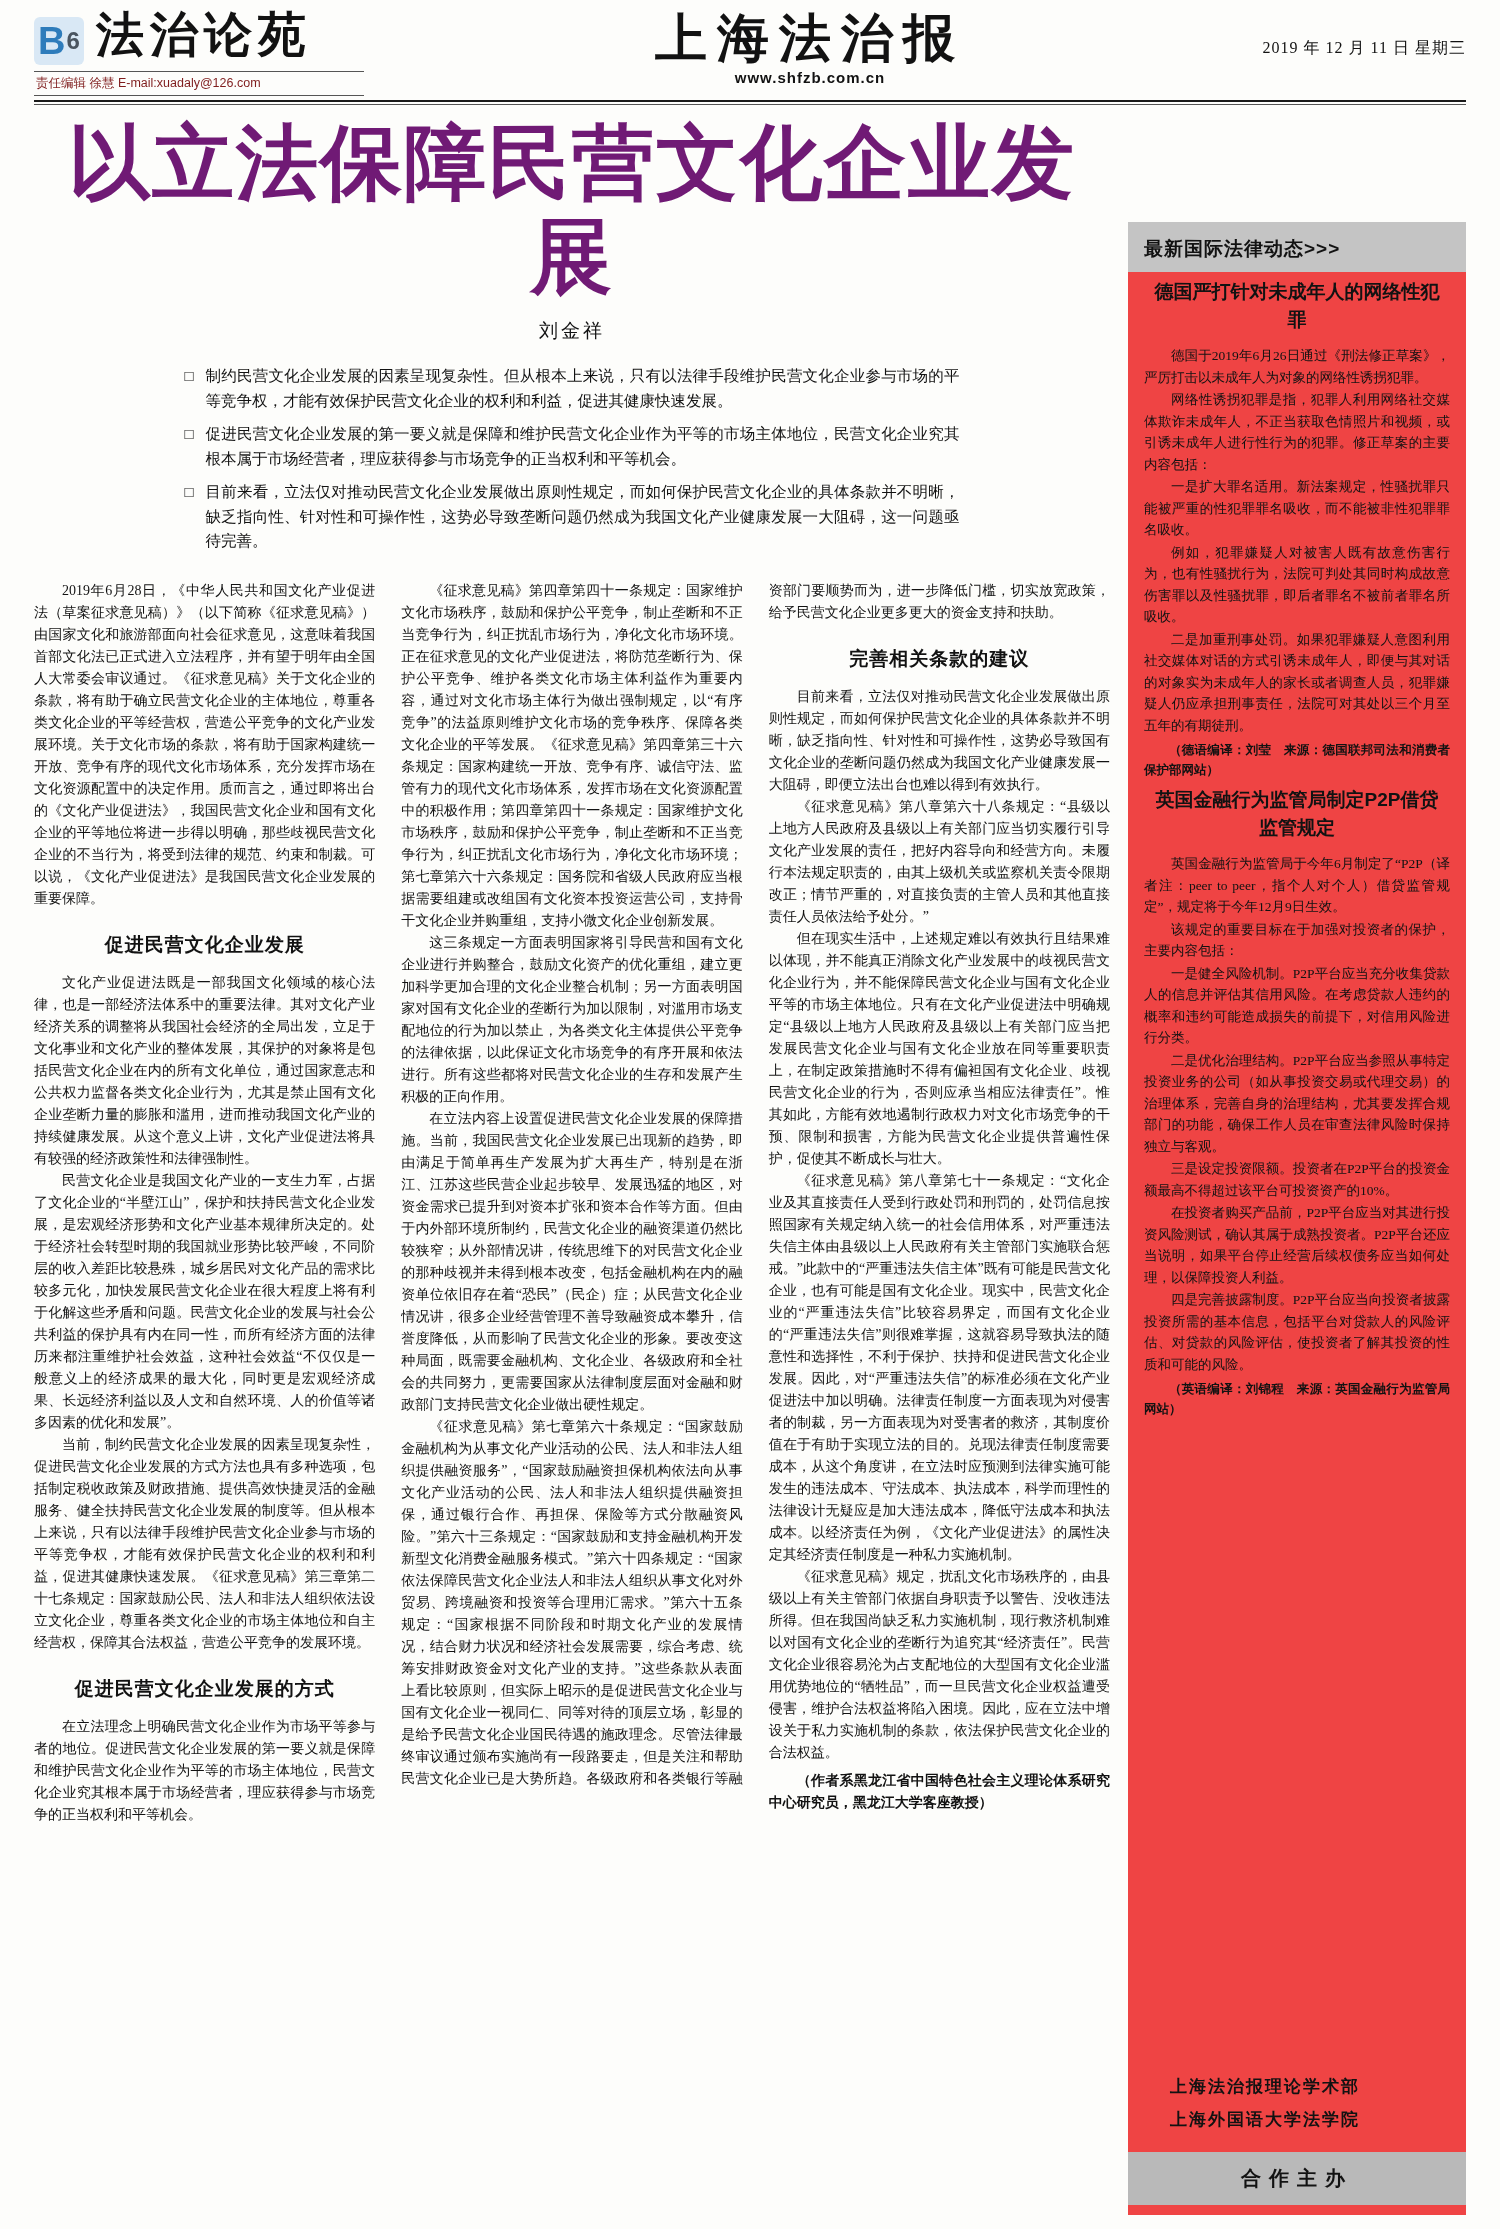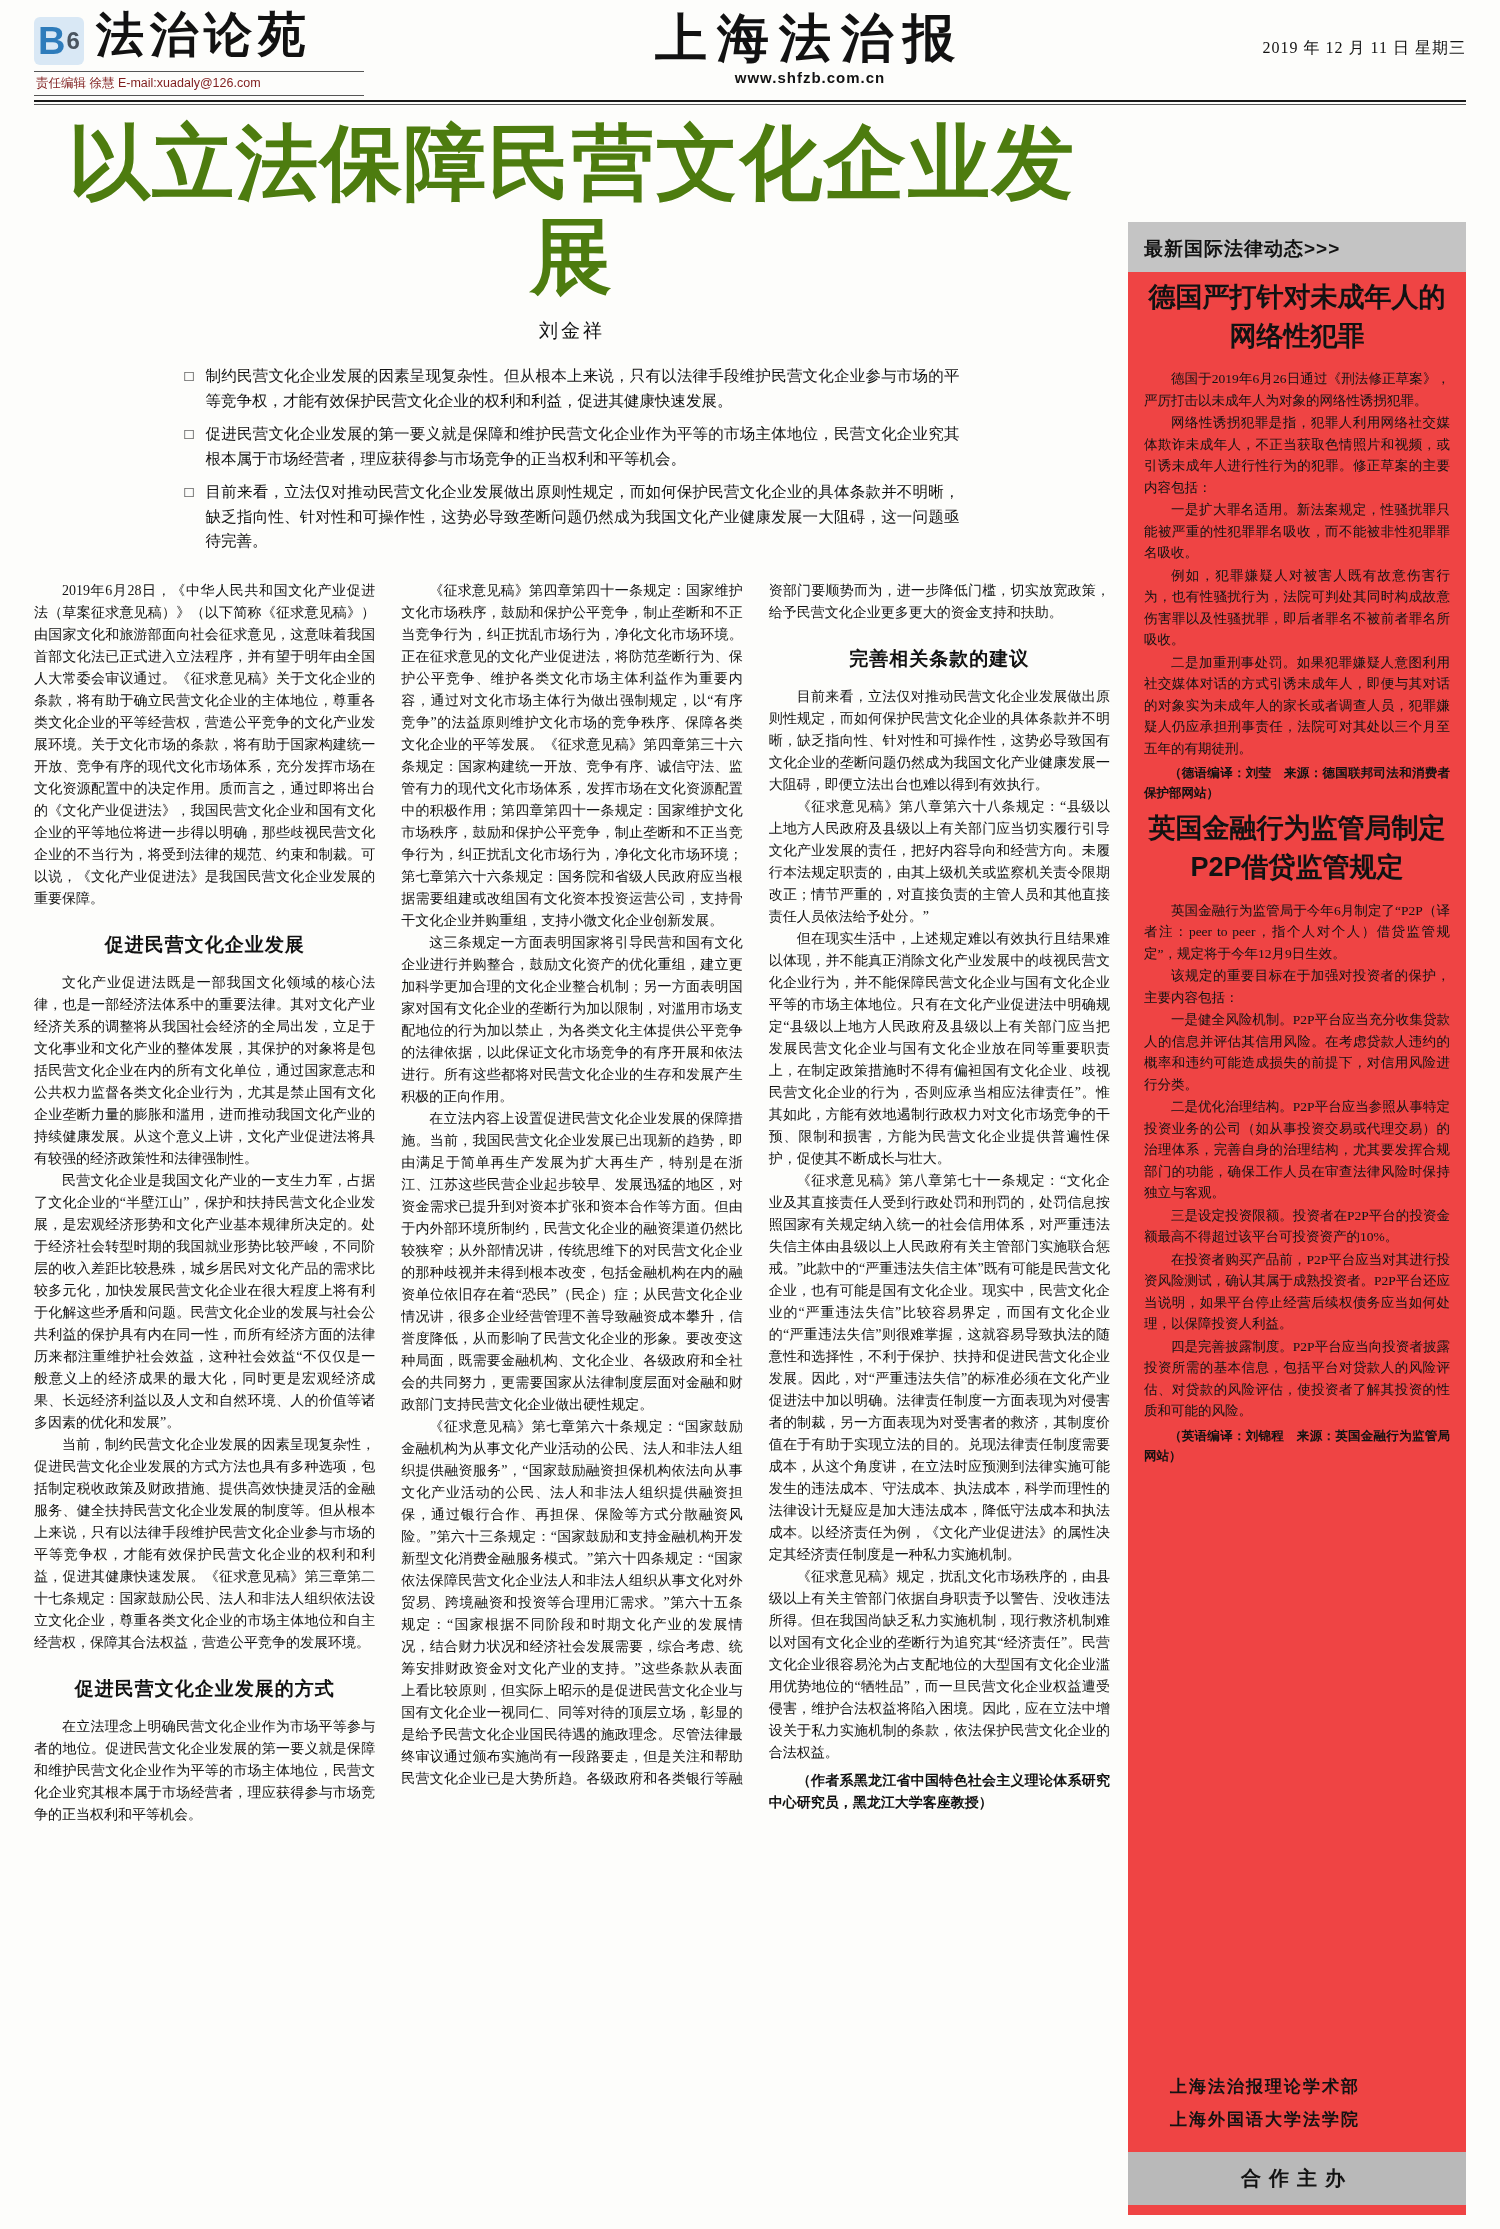--- a/index.html
+++ b/index.html
@@ -17,35 +17,35 @@
   .badge-num { color:#4a5560; font-family:"Liberation Sans",sans-serif; font-weight:bold; font-size:24px; line-height:1; margin-left:1px; }
   .section-name { font-family:Liberation Mono, monospace; font-weight:bold; font-size:48px; letter-spacing:6px; line-height:1.1; }
   .editor-line { margin-top:6px; width:330px; font-size:12.5px; color:#7f1d1d; border-top:1px solid #555; border-bottom:1px solid #555; padding:3px 2px; font-family:"Liberation Sans",sans-serif; }
   .head-center { text-align:center; flex:1; }
   .masthead { font-weight:bold; font-size:52px; letter-spacing:10px; line-height:1.05; }
   .website { font-weight:bold; font-size:15px; margin-top:2px; letter-spacing:1px; font-family:"Liberation Sans",sans-serif; }
   .head-right { width:300px; text-align:right; font-size:16px; padding-top:26px; letter-spacing:1px; }
 
   
   .main { width:1076px; margin-top:14px; }
-  .headline { font-family:"Liberation Sans",sans-serif; font-weight:900; font-size:82px; line-height:1.15; text-align:center; letter-spacing:2px; color:#4d7c0f; }
+  .headline { font-family:"Liberation Sans",sans-serif; font-weight:900; font-size:82px; line-height:1.15; text-align:center; letter-spacing:2px; color:#701a75; }
   .author { text-align:center; font-size:19px; margin:14px 0 20px 0; letter-spacing:3px; }
   .summary { width:775px; margin:0 auto 26px auto; }
   .summary-item { display:flex; gap:12px; font-size:15.5px; line-height:1.58; margin-bottom:9px; text-align:justify; }
   .summary-marker { flex:0 0 auto; font-size:15px; padding-top:1px; }
   .body-cols { column-count:3; column-gap:26px; font-size:14px; line-height:22px; text-align:justify; }
   .body-p { text-indent:2em; }
   .body-h { font-family:"Liberation Sans",sans-serif; font-weight:bold; font-size:19px; text-align:center; margin:24px 0 16px 0; break-inside:avoid; letter-spacing:1px; }
   .body-note { text-indent:2em; font-weight:bold; margin-top:6px; }
 
   
   .sidebar { position:absolute; top:222px; right:34px; bottom:14px; width:338px; background:#ef4444; padding:0 16px 10px 16px; display:flex; flex-direction:column; }
   .sb-header { margin:0 -16px; background:#c4c4c4; font-family:"Liberation Sans",sans-serif; font-weight:bold; font-size:19px; padding:14px 16px 10px 16px; letter-spacing:1px; }
   .sb-article { margin-top:6px; }
-  .sb-title { font-family:"Liberation Sans",sans-serif; font-weight:bold; font-size:27px; line-height:1.45; text-align:center; margin:3px 4px 12px 4px; }
+  .sb-title { font-family:"Liberation Sans",sans-serif; font-weight:bold; font-size:19px; line-height:1.45; text-align:center; margin:3px 4px 12px 4px; }
   .sb-p { font-size:13.5px; line-height:21.5px; text-indent:2em; text-align:justify; margin-bottom:1px; }
   .sb-credit { font-size:12.5px; line-height:20px; font-weight:bold; text-indent:2em; text-align:justify; margin-top:4px; }
   .sb-bottom { margin-top:auto; }
   .sb-org { font-family:"Liberation Sans",sans-serif; font-weight:bold; font-size:17px; line-height:1.95; padding-left:26px; letter-spacing:2px; }
   .sb-footer { margin:16px -16px 0 -16px; background:#b9b9b9; text-align:center; font-family:"Liberation Sans",sans-serif; font-weight:bold; font-size:20px; letter-spacing:8px; padding:13px 0; }
 </style>
 </head>
 <body>
 
 <div class="page">

